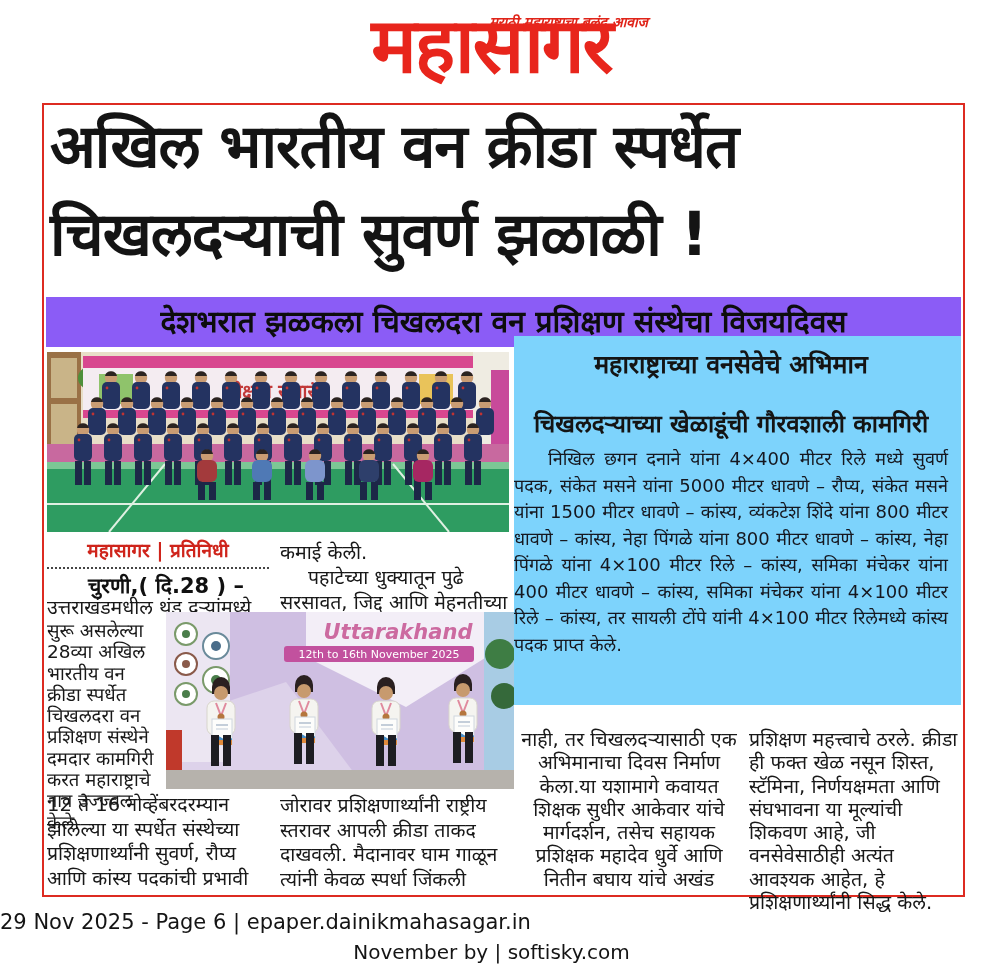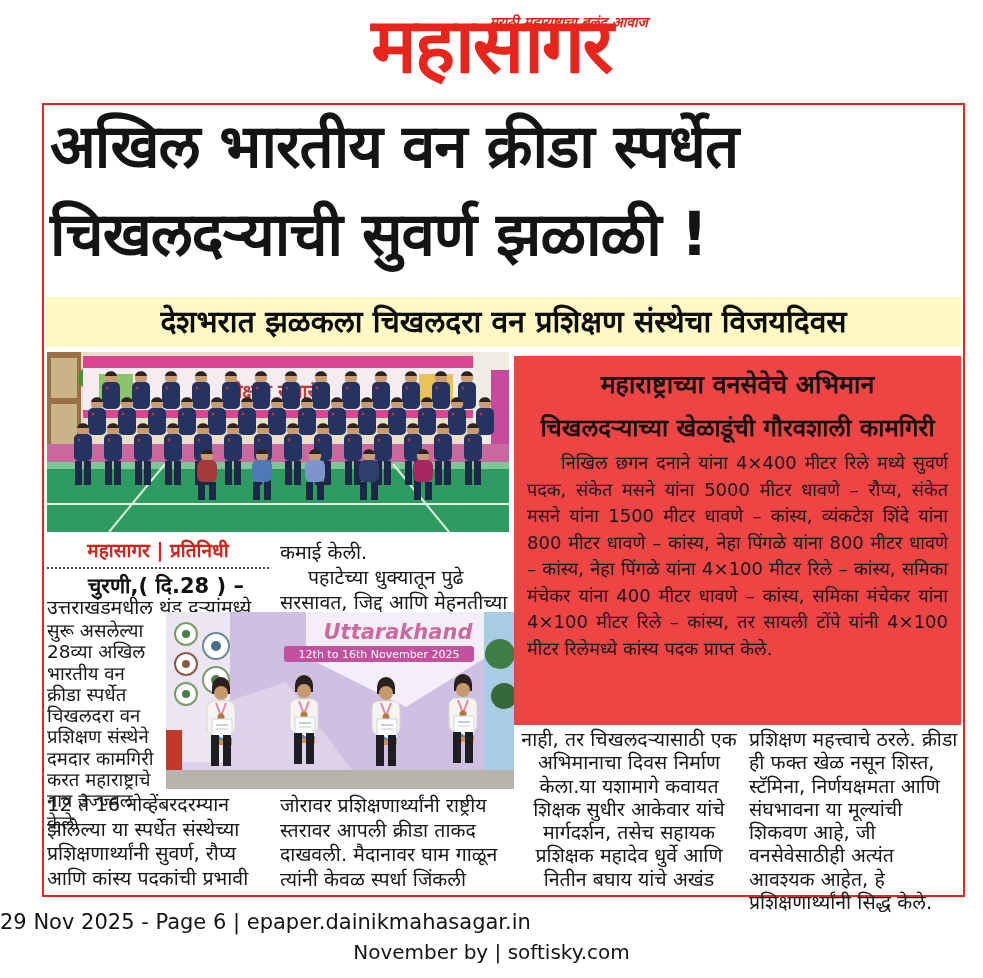--- a/index.html
+++ b/index.html
@@ -13,31 +13,31 @@
     color:#e02419;font-weight:bold;font-size:14px;font-style:italic;}
   .masthead-title{top:4px;left:0;width:983px;text-align:center;
     color:#e8251c;font-size:76px;font-weight:900;letter-spacing:-2px;line-height:1.1;}
   
   .article-frame{left:42px;top:103px;width:923px;height:794px;
     border:2px solid #dd2b21;box-sizing:border-box;background:#fff;}
   .headline{left:50px;width:883px;text-align:left;color:#141414;
     font-size:60px;font-weight:900;line-height:1.0;letter-spacing:-1px;}
   .headline-1{top:116px;}
   .headline-2{top:204px;}
-  .subheadline{left:46px;top:297px;width:915px;height:50px;background:#fef9c3;
+  .subheadline{left:46px;top:297px;width:915px;height:50px;background:#8b5cf6;
     font-size:30px;line-height:50px;font-weight:bold;text-align:center;color:#0d0d0d;}
   
   .photo1{left:47px;top:352px;width:462px;height:180px;}
   .photo2{left:166px;top:612px;width:348px;height:177px;}
   .photo1 svg,.photo2 svg{display:block;width:100%;height:100%;}
   
-  .highlight-box{left:514px;top:356px;width:447px;height:369px;background:#ef4444;
-    box-sizing:border-box;padding:8px 13px 6px 13px;}
+  .highlight-box{left:514px;top:336px;width:447px;height:369px;background:#7dd3fc;
+    box-sizing:border-box;padding:8px 13px 6px 0;}
   .box-heading{text-align:center;font-weight:bold;color:#141414;font-size:25px;margin:2px 0 7px 0;}
-  .box-heading2{font-size:24px;margin-top:10px;}
+  .box-heading2{font-size:24px;margin-top:26px;}
   .box-para{font-size:18px;line-height:26.5px;text-align:justify;text-indent:34px;
     color:#15171f;margin:0;}
   
   .byline{left:47px;top:537px;width:222px;text-align:center;color:#cf241b;
     font-weight:bold;font-size:19px;padding-bottom:4px;border-bottom:2px dotted #444;}
   .dateline{left:88px;top:571px;font-size:21px;font-weight:bold;color:#101010;}
   .bodytext{font-size:19.5px;line-height:24.5px;color:#181818;text-align:left;}
   .col1-p1{left:47px;top:596px;width:228px;}
   .col1-p2{left:47px;top:620px;width:115px;font-size:18.5px;line-height:21.3px;}
   .col1-p3{left:47px;top:793px;width:232px;}

